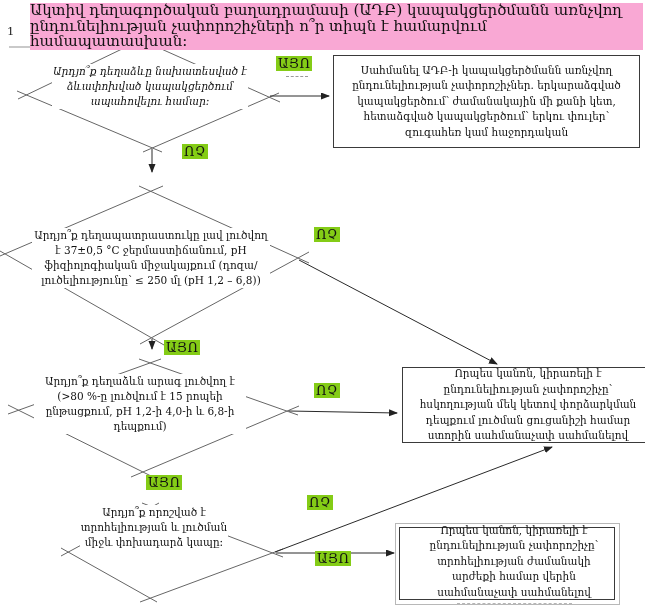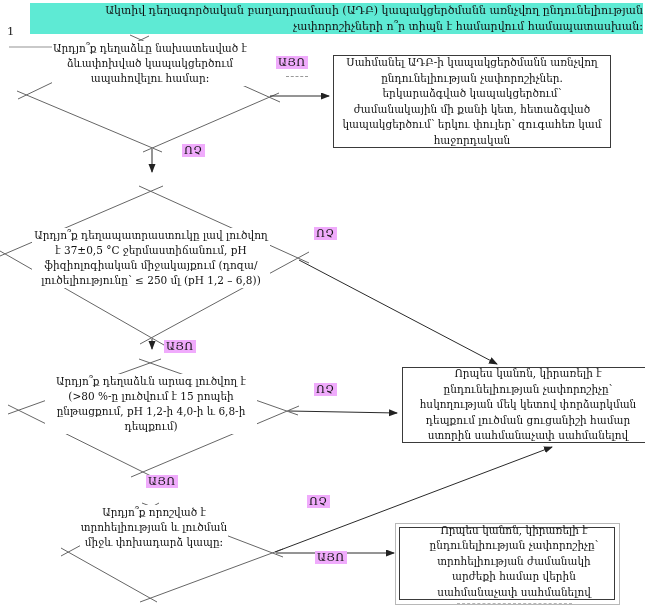--- a/index.html
+++ b/index.html
@@ -4,29 +4,29 @@
 <style>
   html,body{margin:0;padding:0;}
   body{
     width:645px;height:607px;position:relative;background:#ffffff;
     font-family:"DejaVu Serif","DejaVu Sans","Liberation Serif",serif;
     color:#111;overflow:hidden;
   }
   .abs{position:absolute;}
   #lines{position:absolute;left:0;top:0;z-index:1;}
   .txt{z-index:2;}
-  .title{font-size:11px;line-height:15.5px;text-align:right;background:#5eead4;}
+  .title{font-size:15px;line-height:15.5px;text-align:left;background:#f9a8d4;}
   .marker{font-size:11.5px;color:#222;}
   .node-text{font-size:10.5px;line-height:15px;text-align:center;background:#fff;}
   .outcome{
     border:1px solid #3a3a3a;background:#fff;font-size:10.5px;line-height:15.5px;
     text-align:center;display:flex;flex-direction:column;align-items:center;
     justify-content:center;padding:3px 6px;box-sizing:border-box;
   }
-  .lbl{font-size:11px;background:#f0abfc;padding:0 2px;letter-spacing:.5px;white-space:nowrap;}
+  .lbl{font-size:13px;background:#84cc16;padding:0 2px;letter-spacing:.5px;white-space:nowrap;}
   .artifact{background:transparent;}
   .dash-artifact{border-top:1px dashed #9a9a9a;height:0;}
   .dot-artifact{background:#9a9a9a;}
   .gray-underline{background:#c9c9c9;}
   .outer-box{border:1px solid #b8b8b8;background:transparent;z-index:1;}
   .inner-dash{border-top:1px dashed #b5b5b5;width:115px;margin-top:3px;}
 </style>
 </head>
 <body>
 
@@ -69,26 +69,26 @@
   </g>
 </svg>
 
 <div class="abs marker txt" style="left:7px;top:24px;">1</div>
 <div class="abs artifact txt" style="left:38px;top:4px;width:17px;height:0;border-top:2px solid #8a8a8a;"></div>
 <div class="abs dot-artifact txt" style="left:41px;top:30px;width:5px;height:3px;"></div>
 <div class="abs gray-underline txt" style="left:9px;top:46px;width:46px;height:2px;"></div>
 
 <div class="abs title txt" style="left:30px;top:3px;width:613px;">Ակտիվ դեղագործական բաղադրամասի (ԱԴԲ) կապակցերծմանն առնչվող ընդունելիության չափորոշիչների ո՞ր տիպն է համարվում համապատասխան։</div>
 
-<div class="abs node-text txt" style="left:52px;top:41px;width:196px;">Արդյո՞ք դեղաձևը նախատեսված է ձևափոխված կապակցերծում ապահովելու համար։</div>
+<div class="abs node-text txt" style="left:52px;top:64px;width:196px;font-style:italic;">Արդյո՞ք դեղաձևը նախատեսված է ձևափոխված կապակցերծում ապահովելու համար։</div>
 <div class="abs node-text txt" style="left:32px;top:192px;width:238px;margin-top:36px;">Արդյո՞ք դեղապատրաստուկը լավ լուծվող է 37±0,5 °C ջերմաստիճանում, pH ֆիզիոլոգիական միջակայքում (դոզա/լուծելիությունը՝ ≤ 250 մլ (pH 1,2 – 6,8))</div>
-<div class="abs node-text txt" style="left:45px;top:374px;width:212px;">Արդյո՞ք դեղաձևն արագ լուծվող է (&gt;80 %-ը լուծվում է 15 րոպեի ընթացքում, pH 1,2-ի 4,0-ի և 6,8-ի դեպքում)</div>
+<div class="abs node-text txt" style="left:34px;top:374px;width:212px;">Արդյո՞ք դեղաձևն արագ լուծվող է (&gt;80 %-ը լուծվում է 15 րոպեի ընթացքում, pH 1,2-ի 4,0-ի և 6,8-ի դեպքում)</div>
 <div class="abs node-text txt" style="left:80px;top:505px;width:148px;">Արդյո՞ք որոշված է տրոհելիության և լուծման միջև փոխադարձ կապը։</div>
 
-<div class="abs outcome txt" style="left:333px;top:55px;width:278px;height:93px;">
+<div class="abs outcome txt" style="left:333px;top:55px;width:307px;height:93px;">
   <span>Սահմանել ԱԴԲ-ի կապակցերծմանն առնչվող ընդունելիության չափորոշիչներ. երկարաձգված կապակցերծում՝ ժամանակային մի քանի կետ, հետաձգված կապակցերծում՝ երկու փուլեր՝ զուգահեռ կամ հաջորդական</span>
 </div>
 
 <div class="abs outcome txt" style="left:402px;top:367px;width:252px;height:76px;">
   <span>Որպես կանոն, կիրառելի է ընդունելիության չափորոշիչը՝ հսկողության մեկ կետով փորձարկման դեպքում լուծման ցուցանիշի համար ստորին սահմանաչափ սահմանելով</span>
 </div>
 
 <div class="abs outer-box" style="left:395px;top:523px;width:223px;height:80px;"></div>
 <div class="abs outcome txt" style="left:399px;top:527px;width:216px;height:73px;padding-left:20px;">
   <span>Որպես կանոն, կիրառելի է ընդունելիության չափորոշիչը՝ տրոհելիության ժամանակի արժեքի համար վերին սահմանաչափ սահմանելով</span>

